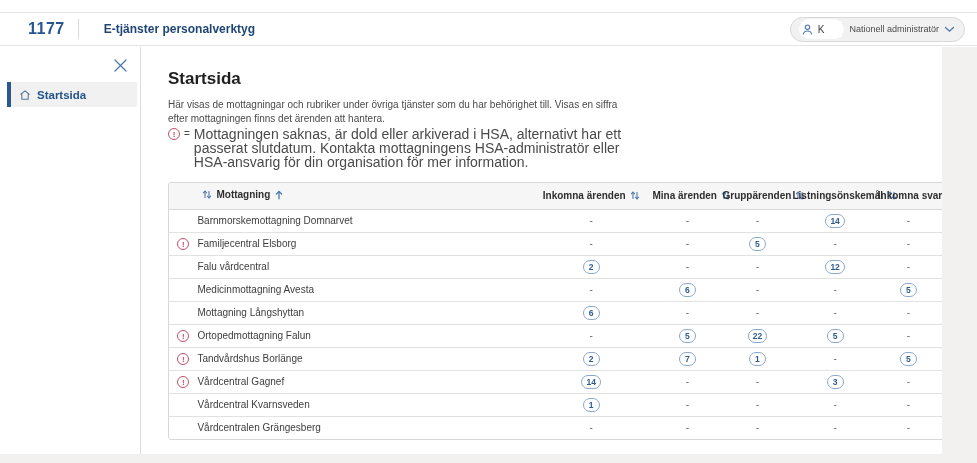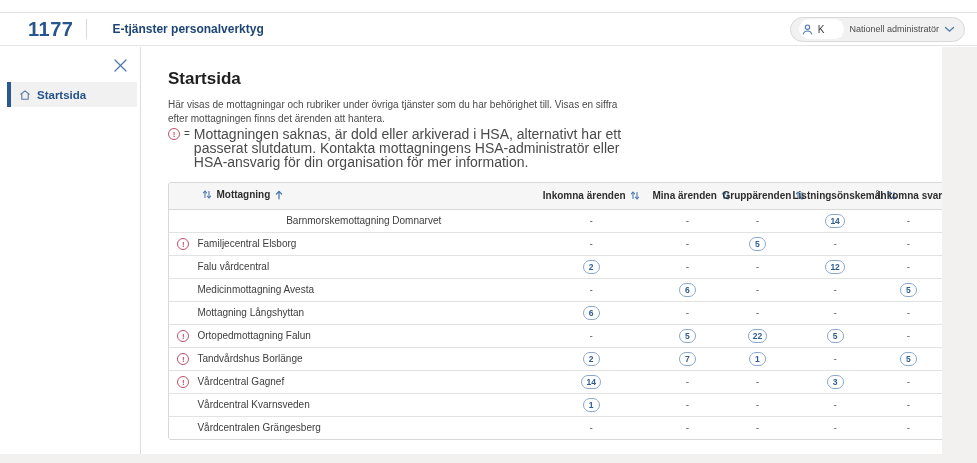--- a/index.html
+++ b/index.html
@@ -13,21 +13,21 @@
 
   
   .topbar {
     position: absolute; top: 12px; left: 0; right: 0; height: 34px;
     background: #fff;
     border-top: 1px solid #e4e4e4;
     border-bottom: 1px solid #e4e4e4;
     display: flex; align-items: center;
     padding: 0 12px 0 28px;
   }
-  .logo { font-size: 20px; font-weight: bold; color: #27568f; letter-spacing: .5px; }
+  .logo { font-size: 16px; font-weight: bold; color: #27568f; letter-spacing: .5px; }
   .logo-divider { width: 1px; height: 20px; background: #d9d9d9; margin: 0 13px; }
   .app-title { font-size: 12px; font-weight: bold; color: #1d4677; padding-left: 12px; }
 
   .user-chip {
     margin-left: auto;
     height: 25px; border: 1px solid #d9d9d9; border-radius: 13px;
     background: #f1f1f1;
     display: flex; align-items: center;
     padding: 0 9px 0 8px; gap: 5px;
     cursor: pointer;
@@ -72,21 +72,21 @@
   col.c6 { width: 56px; } col.c7 { width: 63px; }
   thead th {
     background: #f6f6f6; border-bottom: 1px solid #d8d8d8;
     height: 26px; font-size: 10px; font-weight: bold; color: #2e2e2e;
     vertical-align: middle; cursor: pointer;
   }
   th .h { display: inline-flex; align-items: center; gap: 4px; justify-content: center; white-space: nowrap; }
   th.th-name { text-align: left; }
   th.th-name .h { padding-left: 5px; }
   tbody td { border-top: 1px solid #e2e2e2; height: 23px; font-size: 10px; color: #3d3d3d; vertical-align: middle; background: #fff; }
-  tbody tr:first-child td { border-top: none; text-align: center; }
+  tbody tr:first-child td { border-top: none; }
   td.c-icon { text-align: center; }
   td.c-name { text-align: left; }
   td.c-num, td.c-status { text-align: center; }
   .dash { color: #6a6a6a; }
   .badge {
     display: inline-flex; align-items: center; justify-content: center;
     min-width: 17px; height: 14px; padding: 0 4px;
     border: 1px solid #8aa8cd; border-radius: 8px;
     color: #2d5c93; font-size: 8.5px; font-weight: bold; background: #fff;
   }

